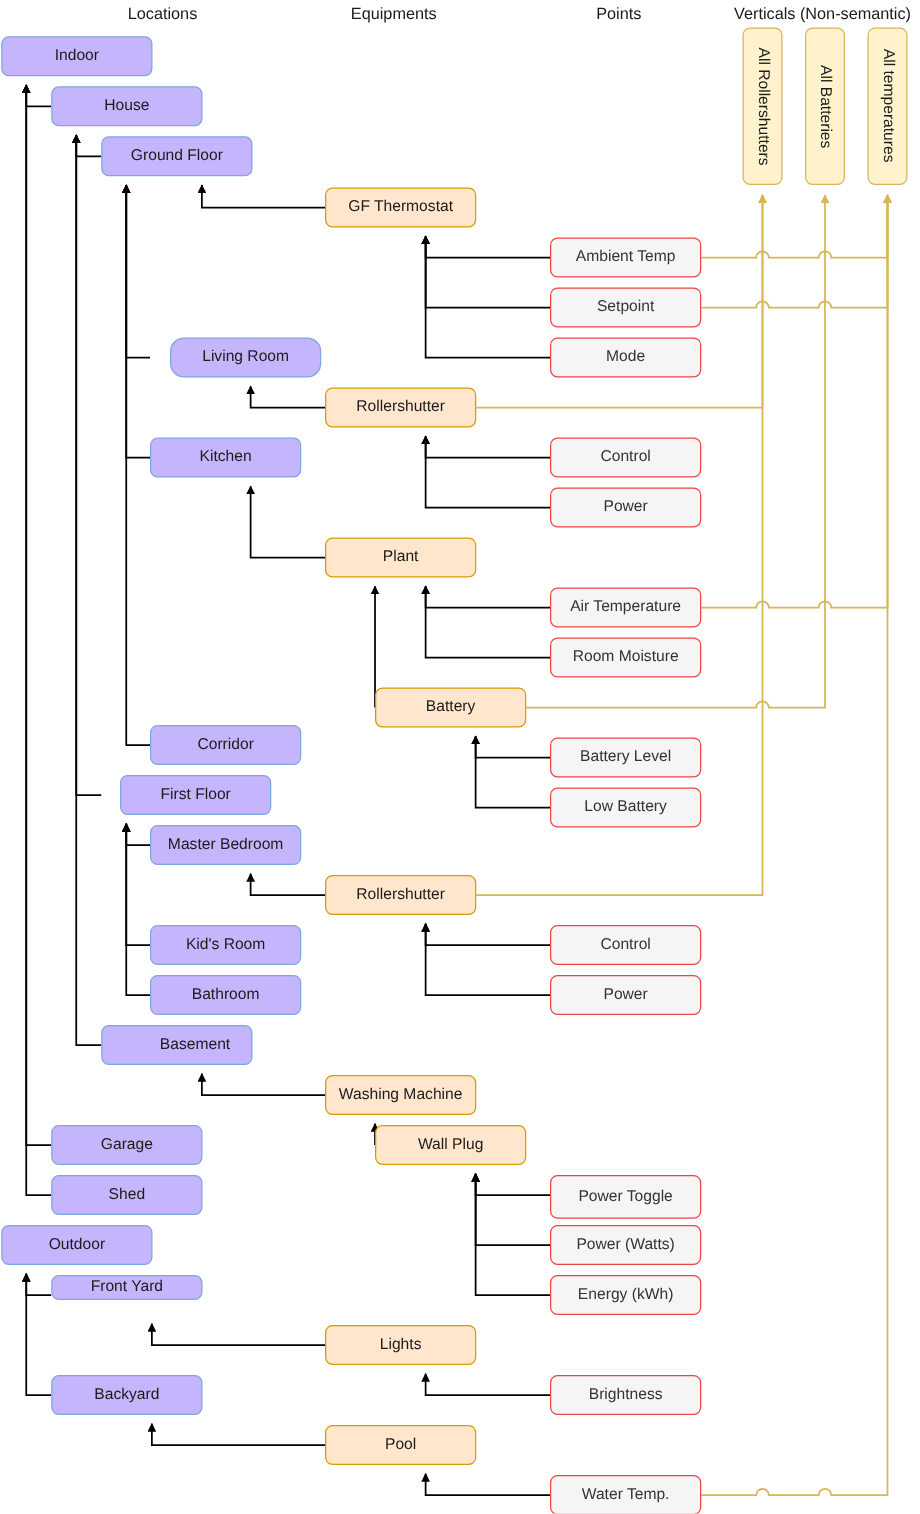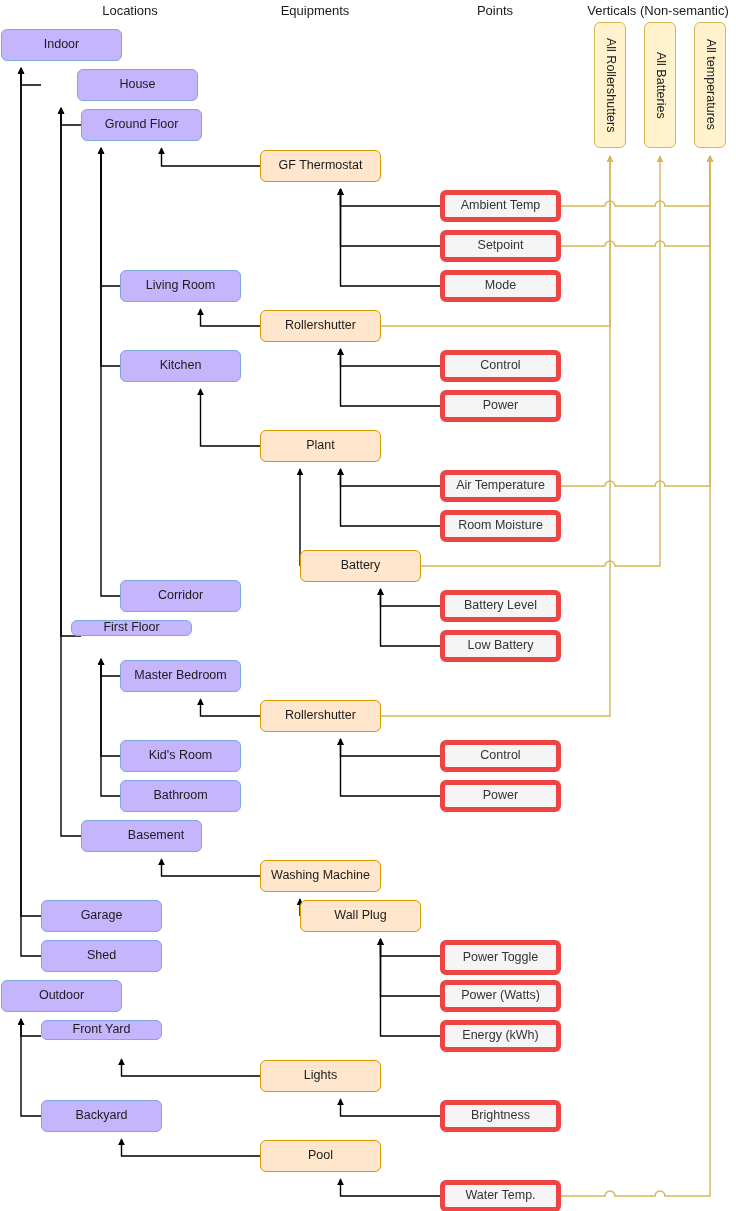--- a/index.html
+++ b/index.html
@@ -47,21 +47,21 @@
     border:1px solid #7ea6e0;
     color:#1c1c1c;
   }
   .node.equip{
     background:#ffe6cc;
     border:1px solid #d79b00;
     color:#1c1c1c;
   }
   .node.point{
     background:#f5f5f5;
-    border:5px solid #ef4444;
+    border:1px solid #ef4444;
     color:#333333;
   }
   .node.vert{
     background:#fff2cc;
     border:1px solid #d6b656;
     color:#1c1c1c;
     writing-mode:vertical-rl;
     text-orientation:mixed;
     font-size:12.5px;
   }
@@ -133,26 +133,26 @@
   </svg>
 
   <div id="headers-layer">
       <div class="col-header" style="left: 130px;">Locations</div>
       <div class="col-header" style="left: 315px;">Equipments</div>
       <div class="col-header" style="left: 495px;">Points</div>
       <div class="col-header" style="left: 658px;">Verticals (Non-semantic)</div>
     </div>
   <div id="nodes-layer">
       <div class="node loc" style="left: 1px; top: 29px; width: 121px; height: 32px;">Indoor</div>
-      <div class="node loc" style="left: 41px; top: 69px; width: 121px; height: 32px; margin-left: 36px;">House</div>
+      <div class="node loc" style="left: 41px; top: 69px; width: 121px; height: 32px;">House</div>
       <div class="node loc" style="left: 81px; top: 109px; width: 121px; height: 32px;">Ground Floor</div>
-      <div class="node loc" style="left: 120px; top: 270px; width: 121px; height: 32px;">Living Room</div>
+      <div class="node loc" style="left: 136px; top: 270px; width: 121px; height: 32px; border-radius: 11px;">Living Room</div>
       <div class="node loc" style="left: 120px; top: 350px; width: 121px; height: 32px;">Kitchen</div>
       <div class="node loc" style="left: 120px; top: 580px; width: 121px; height: 32px;">Corridor</div>
-      <div class="node loc" style="left: 71px; top: 620px; width: 121px; height: 16px;">First Floor</div>
+      <div class="node loc" style="left: 96px; top: 620px; width: 121px; height: 32px;">First Floor</div>
       <div class="node loc" style="left: 120px; top: 660px; width: 121px; height: 32px;">Master Bedroom</div>
       <div class="node loc" style="left: 120px; top: 740px; width: 121px; height: 32px;">Kid's Room</div>
       <div class="node loc" style="left: 120px; top: 780px; width: 121px; height: 32px;">Bathroom</div>
       <div class="node loc" style="left: 81px; top: 820px; width: 121px; height: 32px; padding-left: 29px;">Basement</div>
       <div class="node loc" style="left: 41px; top: 900px; width: 121px; height: 32px;">Garage</div>
       <div class="node loc" style="left: 41px; top: 940px; width: 121px; height: 32px;">Shed</div>
       <div class="node loc" style="left: 1px; top: 980px; width: 121px; height: 32px;">Outdoor</div>
       <div class="node loc" style="left: 41px; top: 1020px; width: 121px; height: 20px;">Front Yard</div>
       <div class="node loc" style="left: 41px; top: 1100px; width: 121px; height: 32px;">Backyard</div>
       <div class="node equip" style="left: 260px; top: 150px; width: 121px; height: 32px;">GF Thermostat</div>

